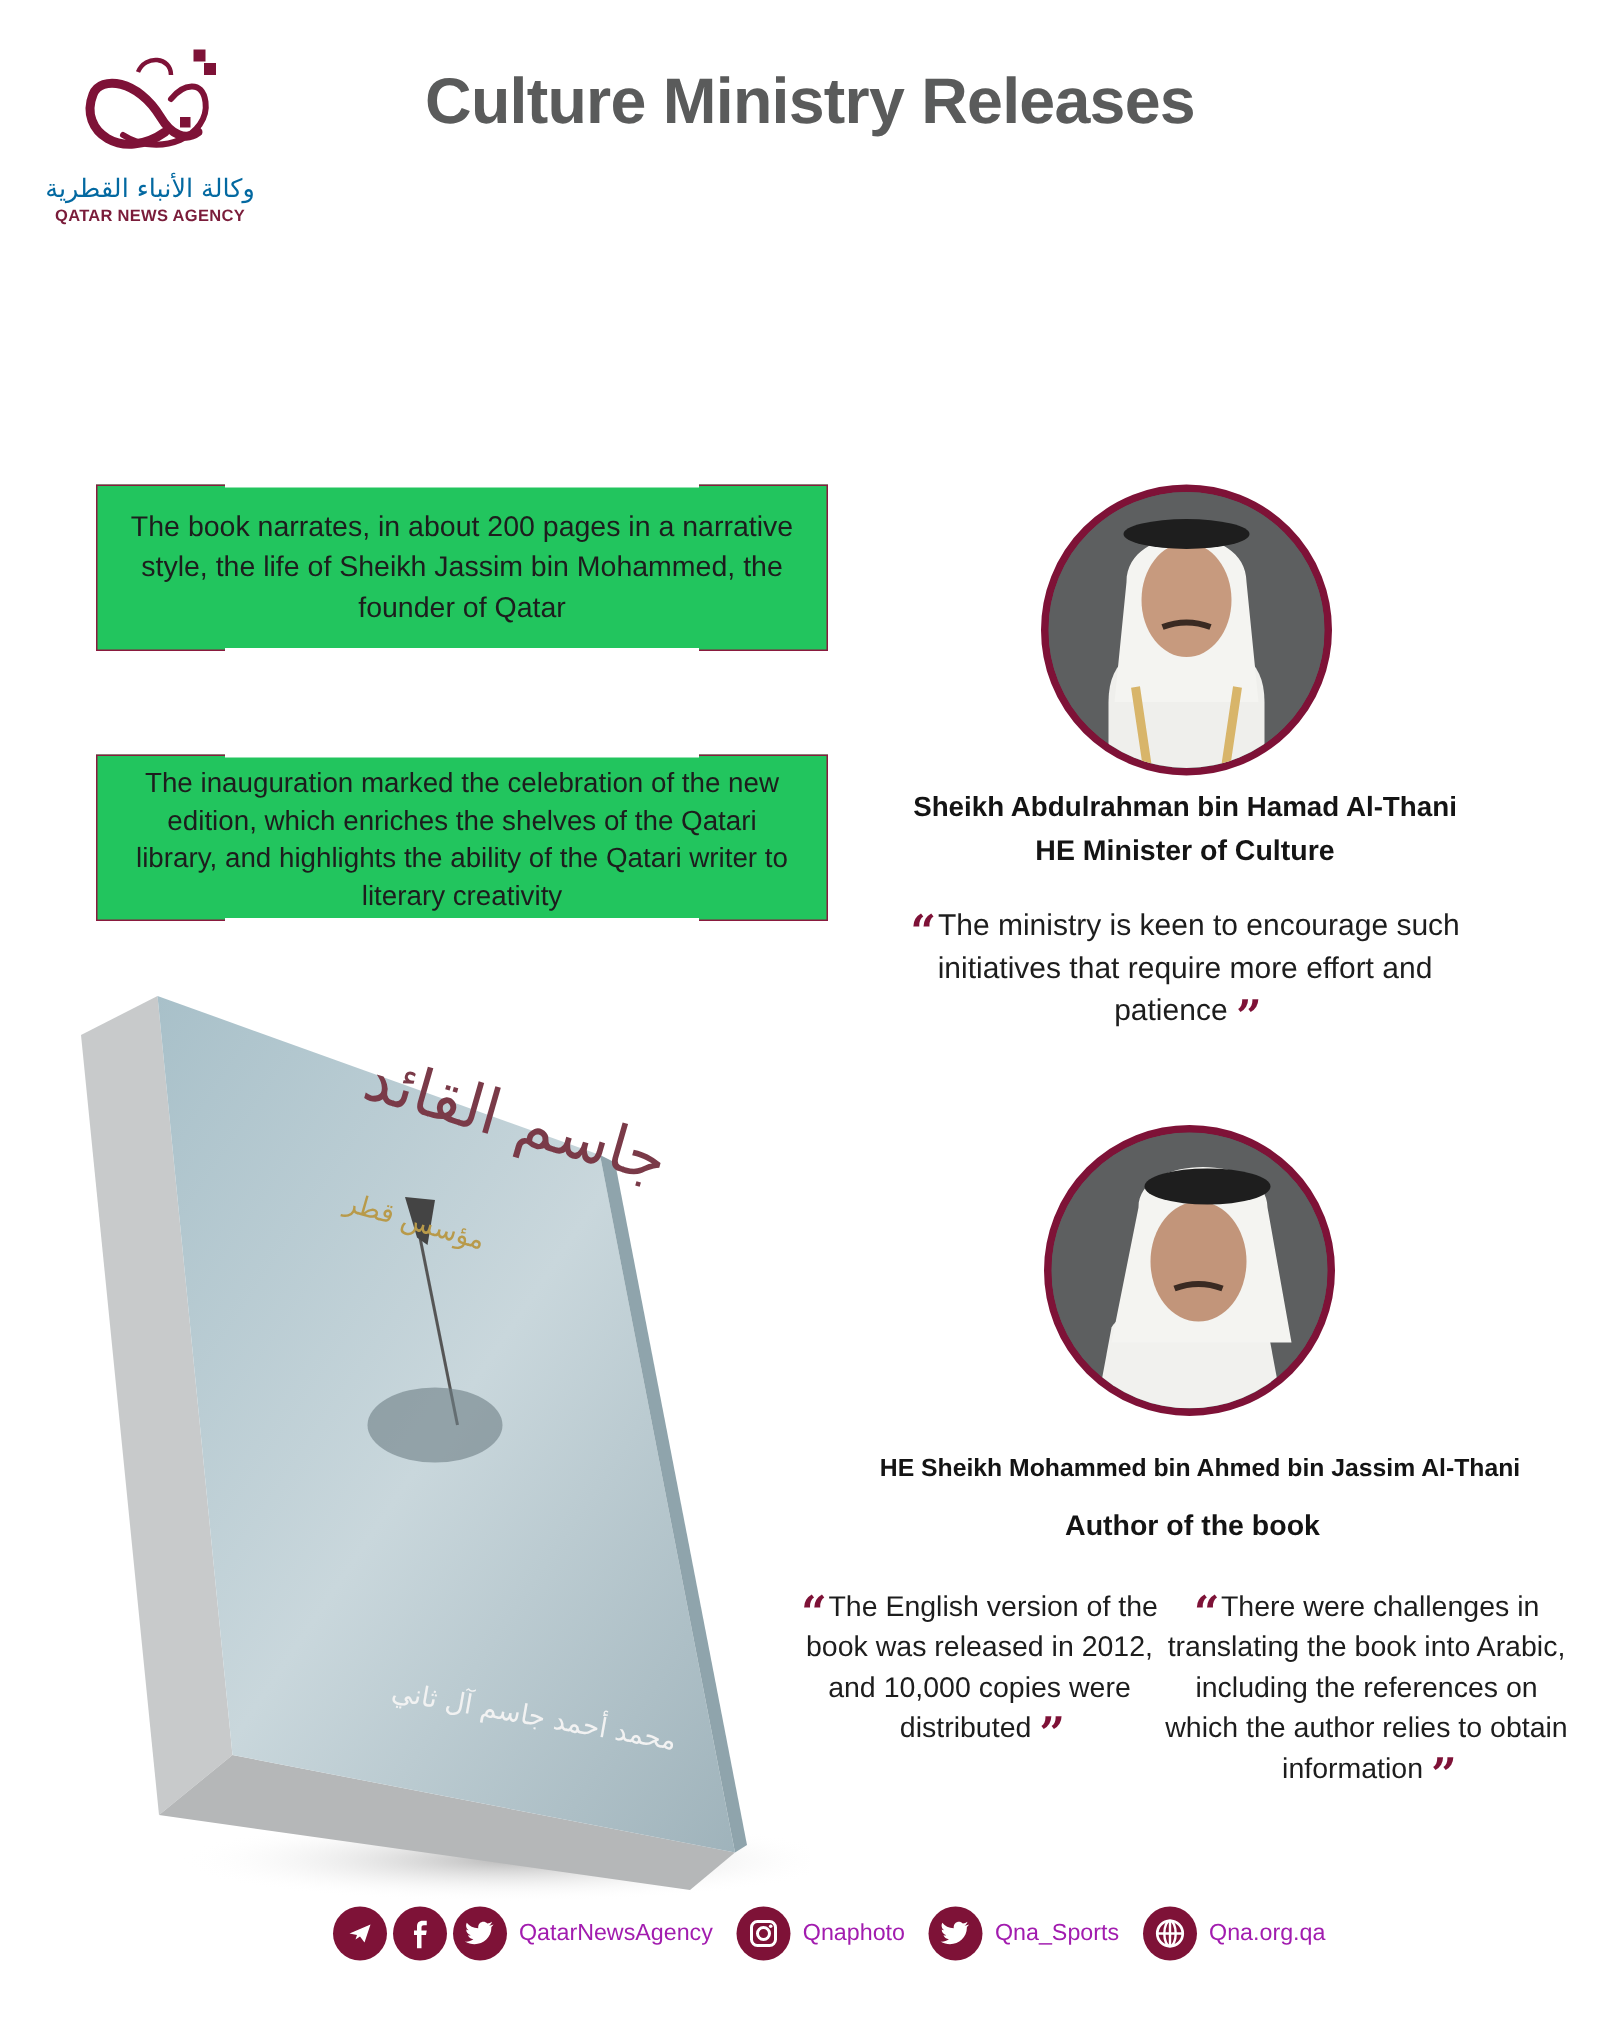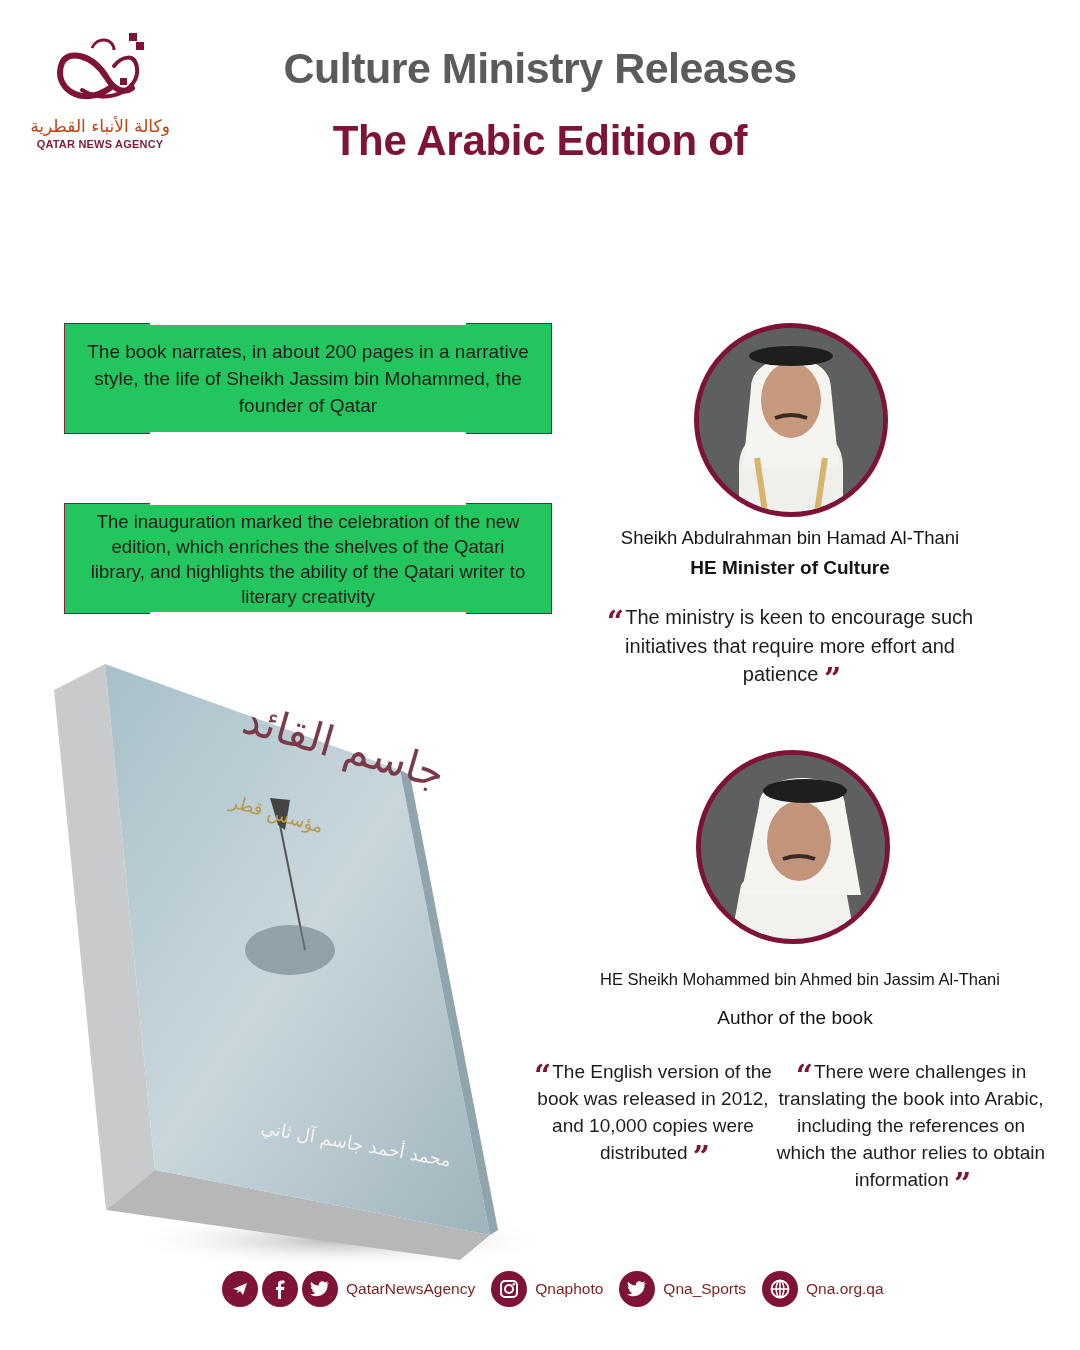--- a/index.html
+++ b/index.html
@@ -1,52 +1,52 @@
 <!DOCTYPE html>
 <html><head>
 <meta charset="utf-8">
 <style>
   * { box-sizing: border-box; margin: 0; padding: 0; }
   html, body { width: 1080px; height: 1350px; background: #ffffff; overflow: hidden; }
   body { position: relative; font-family: "DejaVu Sans", sans-serif; color: #1a1a1a; }
 
   .logo { position: absolute; left: 30px; top: 28px; width: 150px; height: 130px; }
   .logo svg { position: absolute; left: 22px; top: 0; }
-  .logo .ar { position: absolute; left: 0; top: 88px; width: 140px; text-align: center; color: #c2410c; font-size: 17px; font-family: "DejaVu Sans", sans-serif; }
+  .logo .ar { position: absolute; left: 0; top: 88px; width: 140px; text-align: center; color: #0369a1; font-size: 17px; font-family: "DejaVu Sans", sans-serif; }
   .logo .en { position: absolute; left: 0; top: 110px; width: 140px; text-align: center; color: #7a1c3a; font-size: 11px; font-weight: bold; font-family: "Liberation Sans", sans-serif; letter-spacing: 0.2px; }
 
   .kicker { position: absolute; left: 210px; top: 44px; width: 660px; text-align: center; color: #5a5b5b; font-family: "Liberation Sans", sans-serif; font-weight: bold; font-size: 43px; letter-spacing: -0.5px; }
   .title { position: absolute; left: 160px; top: 112px; width: 760px; text-align: center; color: #7e1237; font-family: "Liberation Sans", sans-serif; font-weight: bold; font-size: 42px; line-height: 57px; letter-spacing: -0.3px; }
 
   .box { position: absolute; left: 64px; width: 488px; border: 1.5px solid #8a1a3e; display: flex; align-items: center; justify-content: center; text-align: center; font-family: "Liberation Sans", sans-serif; font-size: 19px; color: #1d1d1d; background: #22c55e; }
   .box::before, .box::after { content: ""; position: absolute; left: 85px; right: 85px; height: 4px; background: #fff; }
   .box::before { top: -3px; } .box::after { bottom: -3px; }
   .box span { position: relative; z-index: 1; }
   .box1 { top: 323px; height: 111px; line-height: 27px; padding: 0 20px; }
   .box2 { top: 503px; height: 111px; line-height: 25px; padding: 0 24px; font-size: 18.5px; }
 
   .portrait { position: absolute; width: 194px; height: 194px; border-radius: 50%; border: 5px solid #7e1237; background: #5d5f60; overflow: hidden; }
   .p1 { left: 694px; top: 323px; }
   .p2 { left: 696px; top: 750px; }
 
-  .name { position: absolute; text-align: center; font-family: "Liberation Sans", sans-serif; font-weight: normal; color: #141414; }
+  .name { position: absolute; text-align: center; font-family: "Liberation Sans", sans-serif; font-weight: bold; color: #141414; }
   .n1 { left: 560px; top: 527px; width: 460px; font-size: 18.5px; }
   .r1 { left: 560px; top: 557px; width: 460px; font-size: 19px; font-weight: bold; }
   .n2 { left: 540px; top: 970px; width: 520px; font-size: 16.5px; }
   .r2 { left: 560px; top: 1007px; width: 470px; font-size: 19px; }
 
   .quote { position: absolute; text-align: center; font-family: "Liberation Sans", sans-serif; font-size: 20px; color: #1d1d1d; }
   .quote .qm { color: #7e1237; font-family: "DejaVu Serif", serif; font-weight: bold; font-size: 30px; line-height: 10px; vertical-align: -8px; letter-spacing: -4px; }
   .q1 { left: 600px; top: 603px; width: 380px; line-height: 28.5px; }
   .q2 { left: 528px; top: 1058px; width: 250px; line-height: 27px; font-size: 19px; }
   .q3 { left: 776px; top: 1058px; width: 270px; line-height: 27px; font-size: 19px; }
 
   .book { position: absolute; left: 40px; top: 650px; width: 500px; height: 620px; }
 
-  .footer { position: absolute; left: 222px; top: 1270px; height: 38px; display: flex; align-items: center; font-family: "Liberation Sans", sans-serif; font-size: 15.5px; color: #7f1d1d; }
+  .footer { position: absolute; left: 222px; top: 1270px; height: 38px; display: flex; align-items: center; font-family: "Liberation Sans", sans-serif; font-size: 15.5px; color: #a21caf; }
   .footer .ic { width: 36px; height: 36px; border-radius: 50%; background: #7e1237; display: inline-flex; align-items: center; justify-content: center; margin-right: 4px; }
   .footer .lbl { margin: 0 16px 0 4px; }
 </style>
 </head>
 <body>
 
 <div class="logo">
   <svg width="100" height="85" viewBox="0 0 100 85">
     <path d="M58 60 C30 80 0 60 10 35 C15 22 40 25 55 50 C62 62 72 66 80 60" fill="none" stroke="#7e1237" stroke-width="6" stroke-linecap="round"></path>
     <path d="M30 62 C55 78 88 62 85 40 C83 25 70 28 62 38" fill="none" stroke="#7e1237" stroke-width="4" stroke-linecap="round"></path>
@@ -54,21 +54,20 @@
     <rect x="77" y="5" width="8" height="8" fill="#7e1237"></rect>
     <rect x="84" y="14" width="8" height="8" fill="#7e1237"></rect>
     <rect x="68" y="50" width="7" height="7" fill="#7e1237"></rect>
   </svg>
   <div class="ar">وكالة الأنباء القطرية</div>
   <div class="en">QATAR NEWS AGENCY</div>
 </div>
 
 <div class="kicker">Culture Ministry Releases</div>
 <div class="title">
-  <div>The Arabic Edition of</div>
 </div>
 
 <div class="box box1">
   <span>The book narrates, in about 200 pages in a narrative style, the life of Sheikh Jassim bin Mohammed, the founder of Qatar</span>
 </div>
 <div class="box box2">
   <span>The inauguration marked the celebration of the new edition, which enriches the shelves of the Qatari library, and highlights the ability of the Qatari writer to literary creativity</span>
 </div>
 
 <div class="book">

